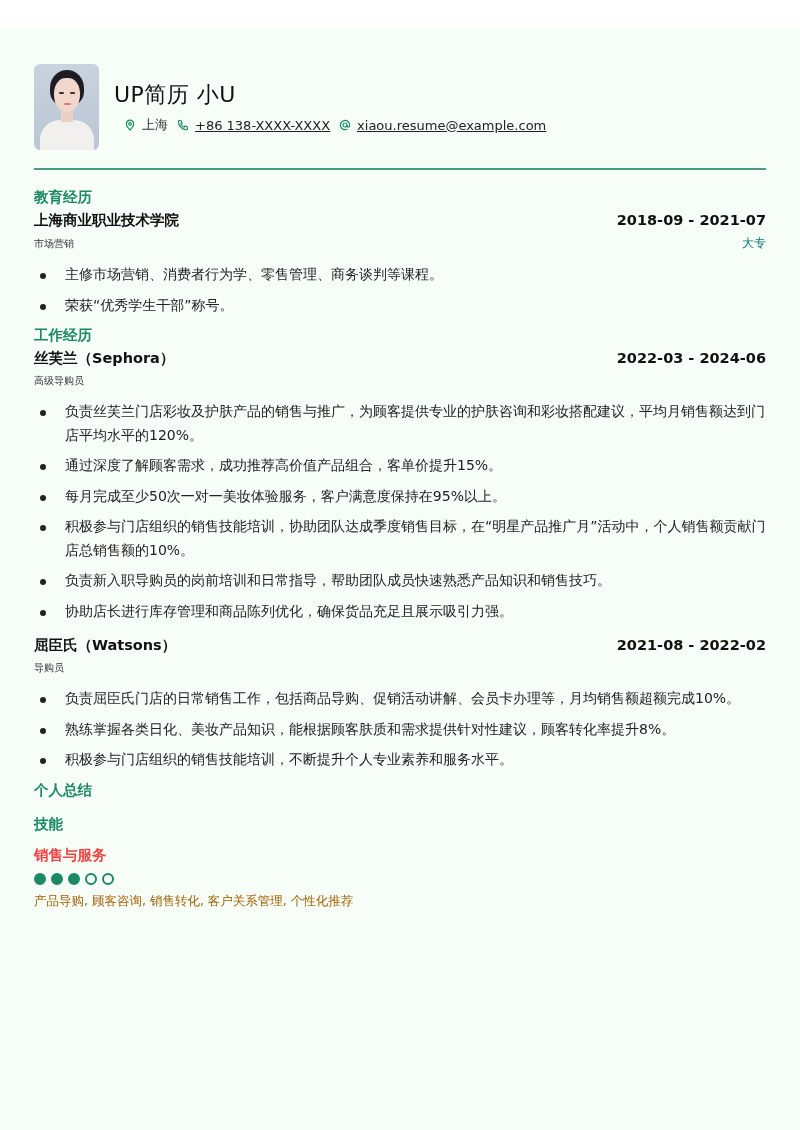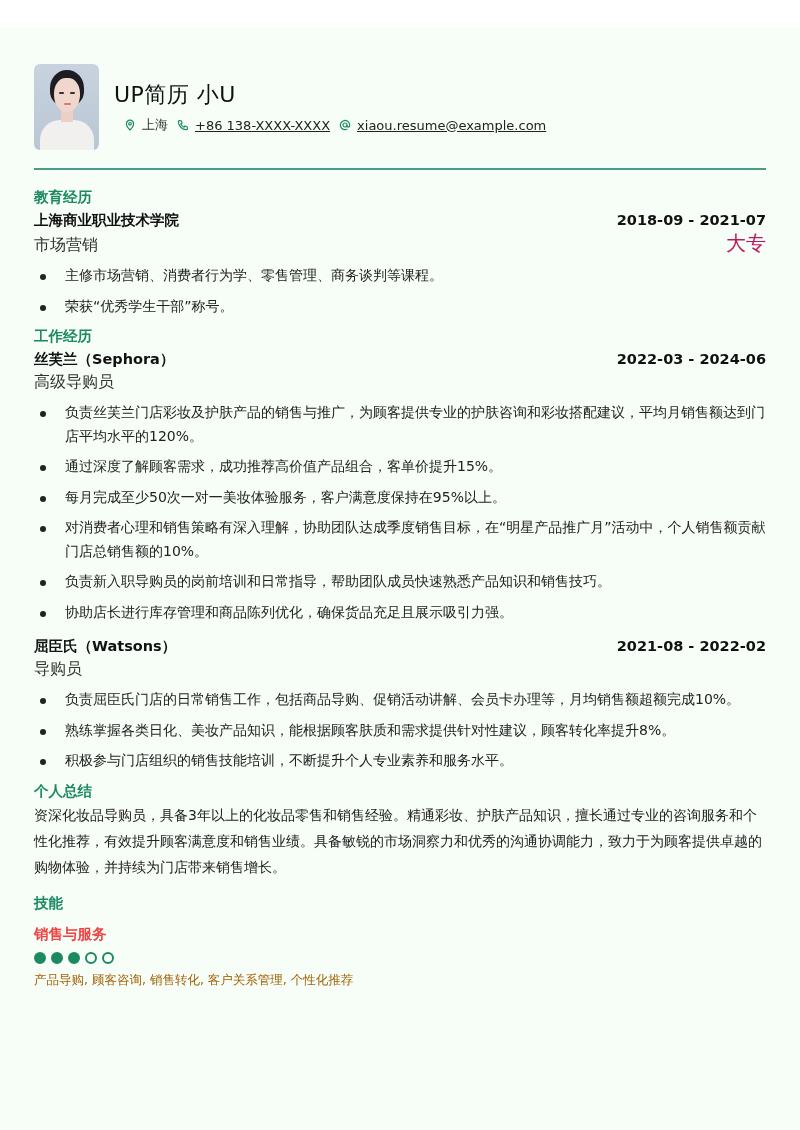--- a/index.html
+++ b/index.html
@@ -32,22 +32,22 @@
   .contact svg { width: 12px; height: 12px; margin-right: 6px; }
   .contact .link { text-decoration: underline; color: #222; }
 
   .divider { position: absolute; top: 140px; left: 34px; width: 732px; height: 2px; background: #4a9c86; }
 
   .content { position: absolute; top: 158px; left: 34px; width: 732px; }
   .section-title { color: #1b8a63; font-size: 14.5px; font-weight: bold; line-height: 22px; }
   .row { display: flex; justify-content: space-between; align-items: baseline; }
   .org { font-size: 14.5px; font-weight: bold; color: #111; line-height: 24px; }
   .date { font-size: 14.5px; font-weight: bold; color: #111; line-height: 24px; }
-  .sub { font-size: 16px; color: #333; line-height: 22px; }
-  .degree { font-size: 20px; color: #be185d; line-height: 22px; }
+  .sub { font-size: 10px; color: #333; line-height: 22px; }
+  .degree { font-size: 12px; color: #0f766e; line-height: 22px; }
   ul.bullets { list-style: none; margin-top: 8px; }
   ul.bullets li {
     position: relative; padding-left: 31px; font-size: 14px; line-height: 23.5px; color: #222;
     margin-bottom: 7px;
   }
   ul.bullets li::before {
     content: ""; position: absolute; left: 6px; top: 10px; width: 6px; height: 6px; border-radius: 50%; background: #222;
   }
   .summary { font-size: 14px; line-height: 26px; color: #222; }
   .skill-name { font-size: 14.5px; font-weight: bold; color: #ef4444; line-height: 24px; margin-top: 8px; }
@@ -122,21 +122,21 @@
       <div>
         <div class="row">
           <span class="org">丝芙兰（Sephora）</span>
           <span class="date">2022-03 - 2024-06</span>
         </div>
         <div class="sub">高级导购员</div>
         <ul class="bullets">
           <li>负责丝芙兰门店彩妆及护肤产品的销售与推广，为顾客提供专业的护肤咨询和彩妆搭配建议，平均月销售额达到门店平均水平的120%。</li>
           <li>通过深度了解顾客需求，成功推荐高价值产品组合，客单价提升15%。</li>
           <li>每月完成至少50次一对一美妆体验服务，客户满意度保持在95%以上。</li>
-          <li>对消费者心理和销售策略有深入理解，协助团队达成季度销售目标，在“明星产品推广月”活动中，个人销售额贡献门店总销售额的10%。</li>
+          <li>积极参与门店组织的销售技能培训，协助团队达成季度销售目标，在“明星产品推广月”活动中，个人销售额贡献门店总销售额的10%。</li>
           <li>负责新入职导购员的岗前培训和日常指导，帮助团队成员快速熟悉产品知识和销售技巧。</li>
           <li>协助店长进行库存管理和商品陈列优化，确保货品充足且展示吸引力强。</li>
         </ul>
       </div>
 
       <div style="margin-top:10px;">
         <div class="row">
           <span class="org">屈臣氏（Watsons）</span>
           <span class="date">2021-08 - 2022-02</span>
         </div>
@@ -144,21 +144,20 @@
         <ul class="bullets">
           <li>负责屈臣氏门店的日常销售工作，包括商品导购、促销活动讲解、会员卡办理等，月均销售额超额完成10%。</li>
           <li>熟练掌握各类日化、美妆产品知识，能根据顾客肤质和需求提供针对性建议，顾客转化率提升8%。</li>
           <li>积极参与门店组织的销售技能培训，不断提升个人专业素养和服务水平。</li>
         </ul>
       </div>
     </section>
 
     <section style="margin-top:6px;">
       <div class="section-title">个人总结</div>
-      <div class="summary">资深化妆品导购员，具备3年以上的化妆品零售和销售经验。精通彩妆、护肤产品知识，擅长通过专业的咨询服务和个性化推荐，有效提升顾客满意度和销售业绩。具备敏锐的市场洞察力和优秀的沟通协调能力，致力于为顾客提供卓越的购物体验，并持续为门店带来销售增长。</div>
     </section>
 
     <section style="margin-top:12px;">
       <div class="section-title">技能</div>
       <div class="skill-name">销售与服务</div>
       <div class="dots">
         <span class="dot on"></span>
         <span class="dot on"></span>
         <span class="dot on"></span>
         <span class="dot"></span>

